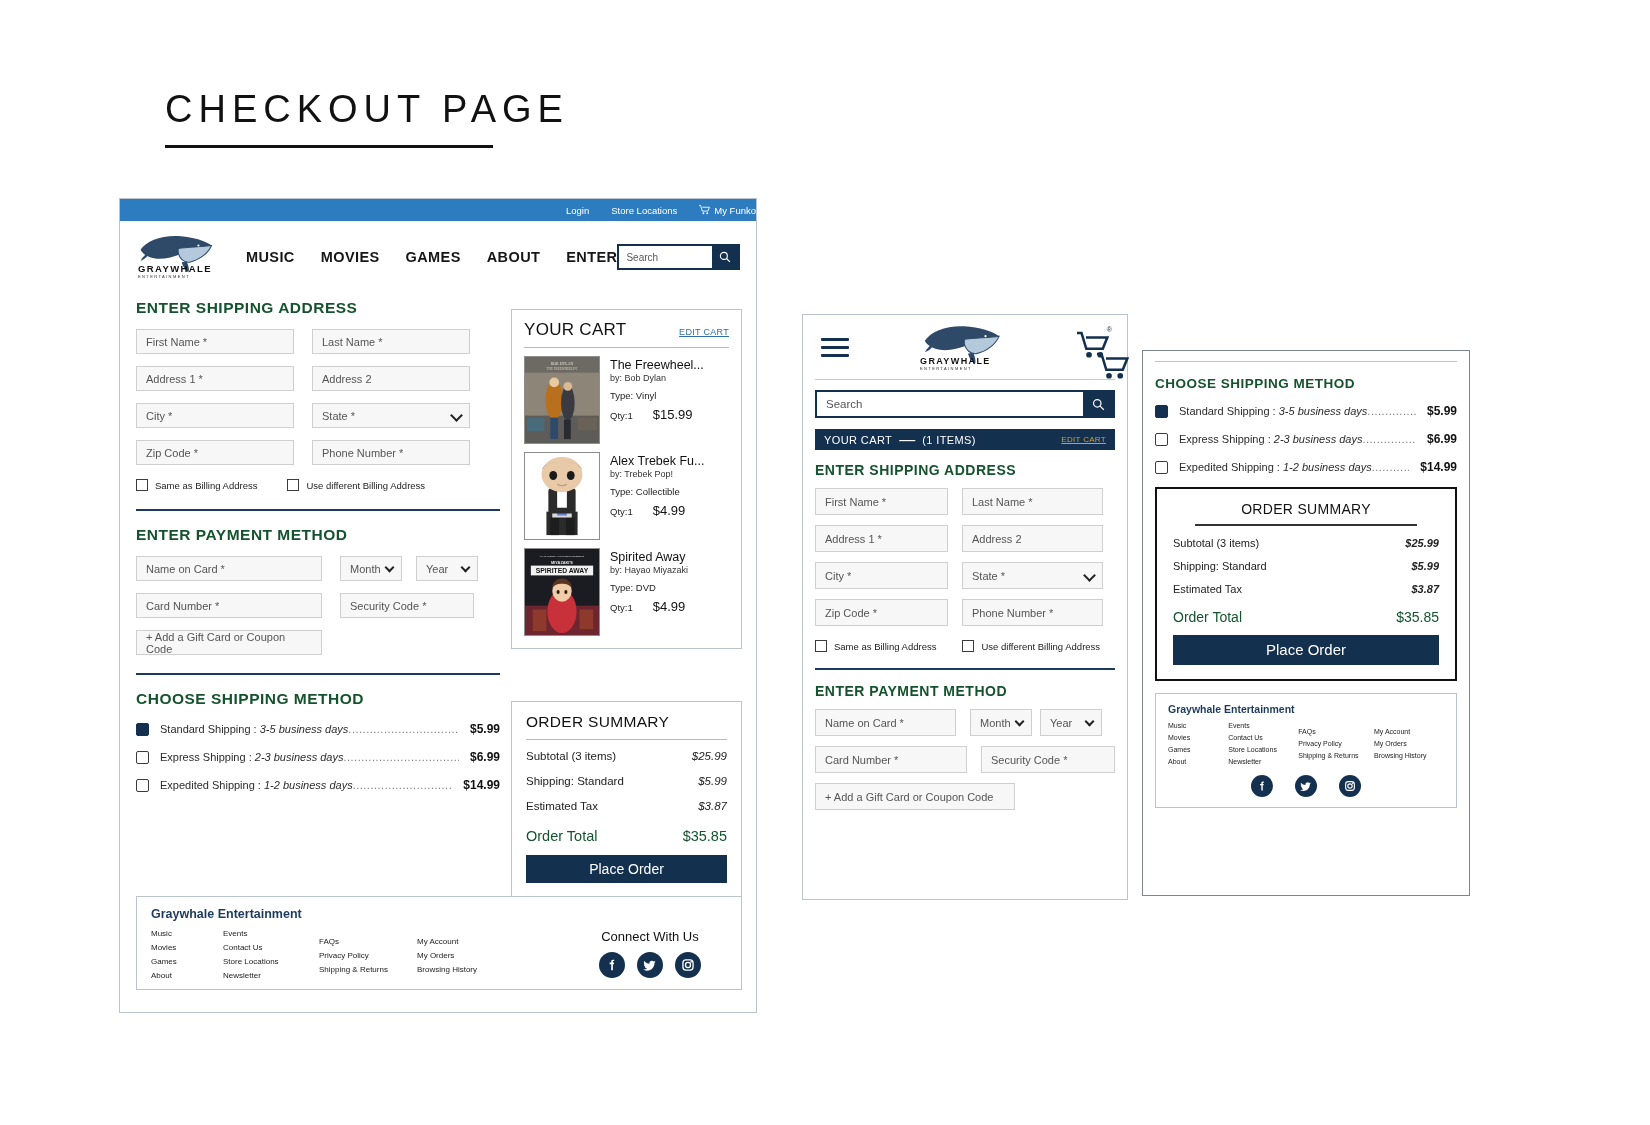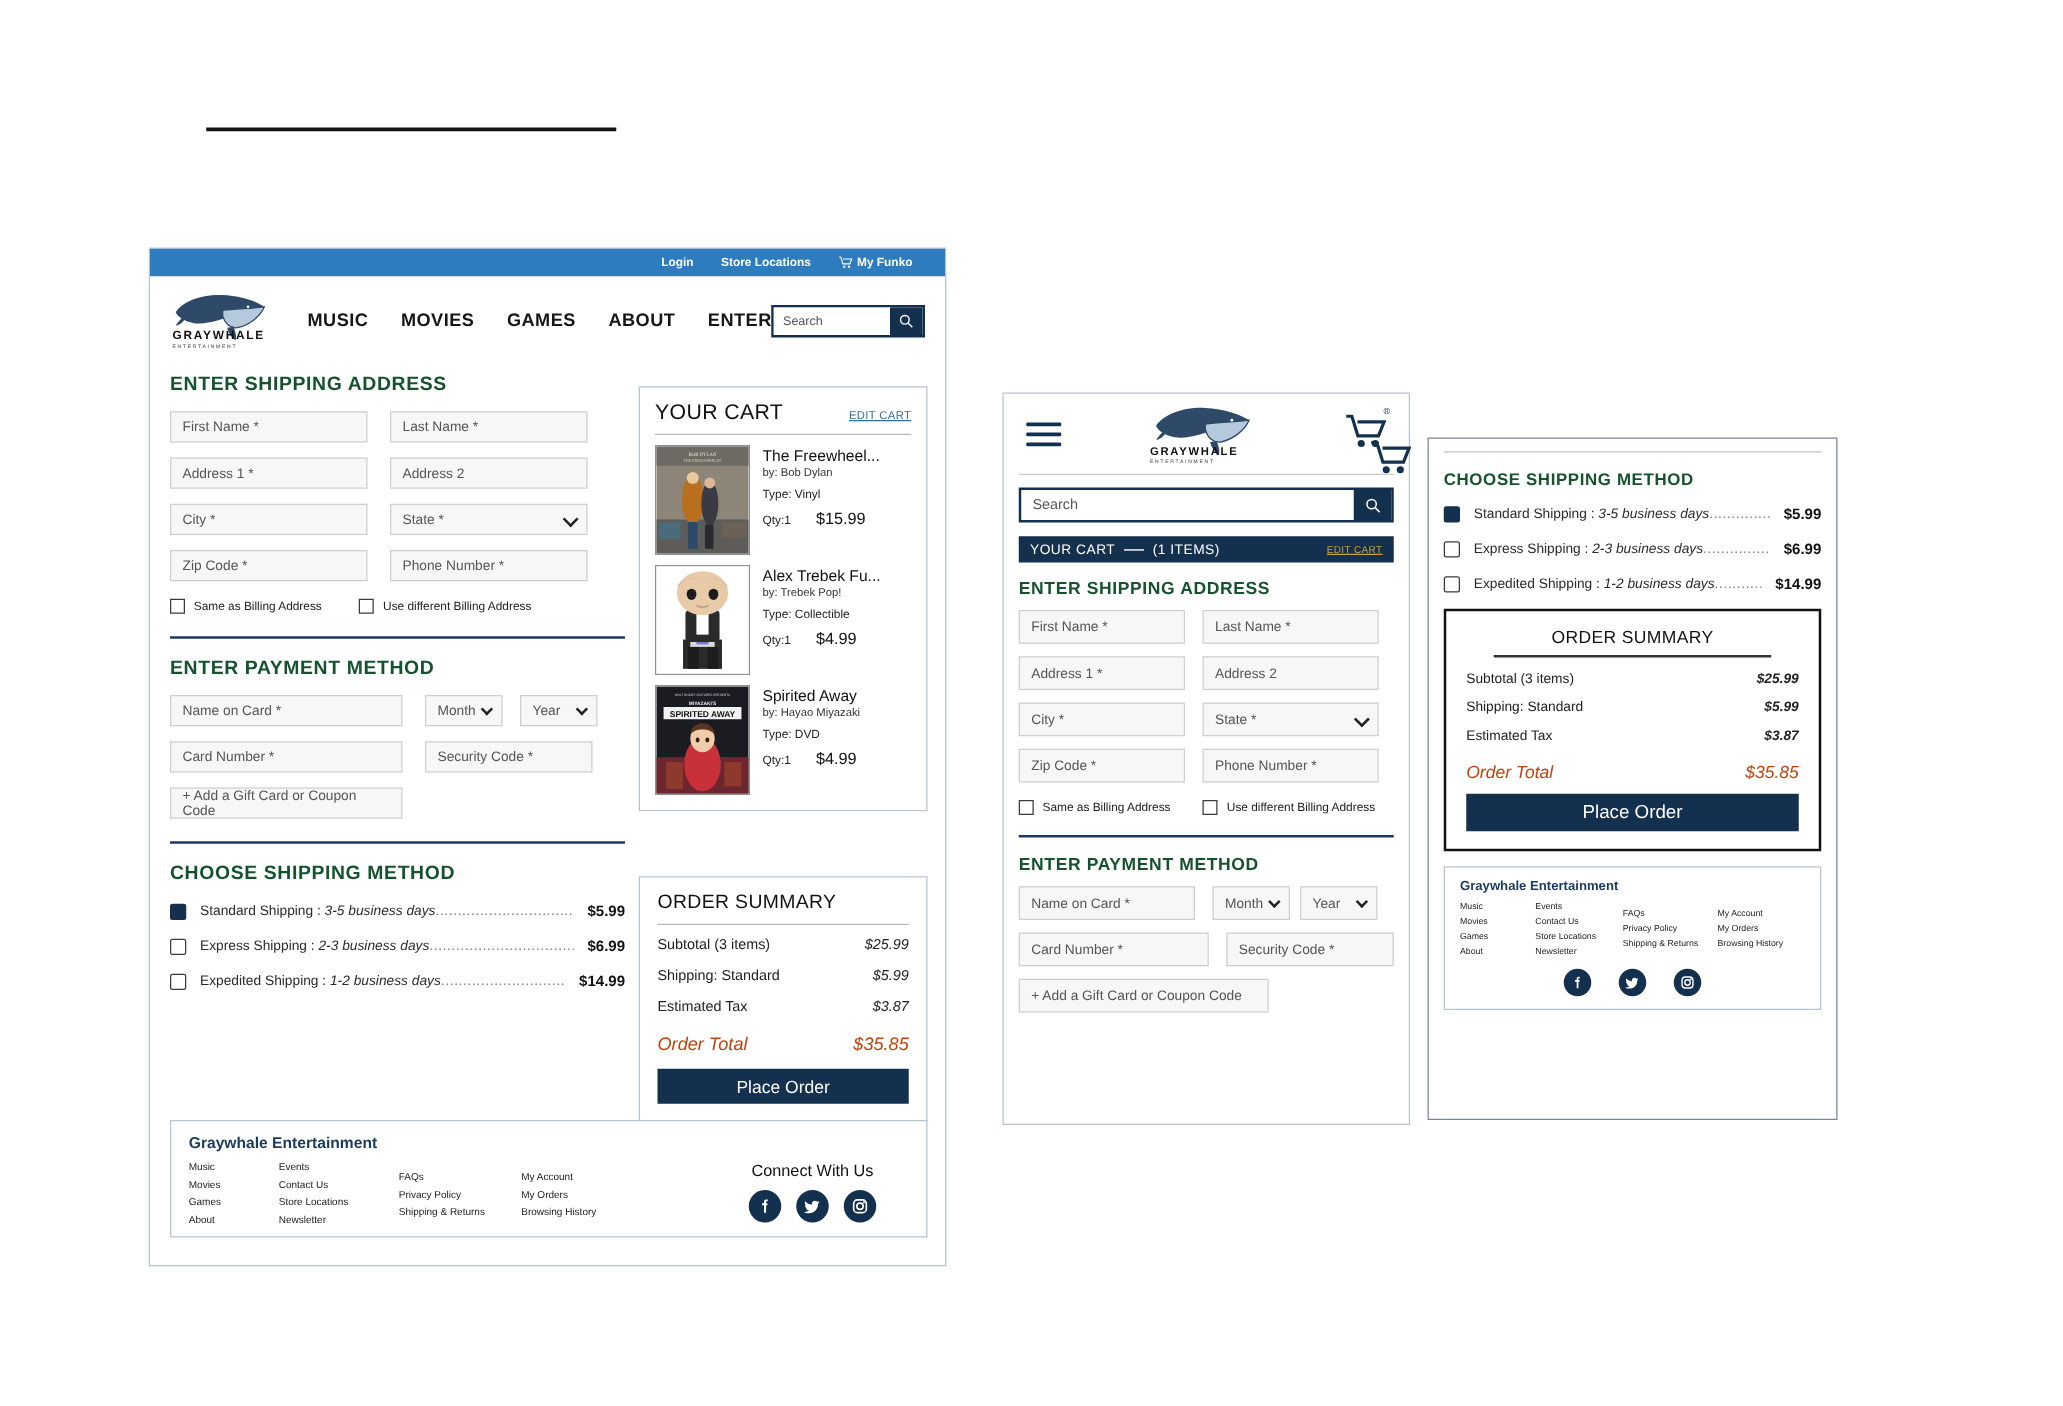--- a/index.html
+++ b/index.html
@@ -62,22 +62,22 @@
 
   
   #desktop {
     position: absolute; left: 119px; top: 198px;
     width: 638px; height: 815px;
     border: 1px solid #b9c4cf; background: #fff;
   }
   #d-topbar {
     height: 22px; background: #2e7cc0; display: flex;
     align-items: center; justify-content: flex-end;
-    gap: 22px; padding-right: 26px;
-    font-size: 9.5px; color: #fff; font-weight: bold;
+    gap: 22px; padding-right: 0;
+    font-size: 9.5px; color: #fff;
   }
   #d-topbar .ti { display: flex; align-items: center; gap: 4px; cursor: default; }
   #d-nav {
     height: 72px; display: flex; align-items: center; padding: 0 16px;
   }
   .logo-box { width: 80px; height: 52px; position: relative; flex: none; }
   .whale { position: absolute; left: 0; top: 0; }
   .logo-text {
     position: absolute; left: 2px; bottom: 4px; text-align: left;
   }
@@ -123,21 +123,21 @@
   .cinfo .q .price { font-size: 13px; margin-left: 20px; color: #111; }
 
   #d-sum {
     position: absolute; left: 391px; top: 502px; width: 231px;
     border: 1px solid #b9c4cf; background: #fff; padding: 11px 14px 14px 14px;
   }
   #d-sum .stitle { font-size: 15.5px; color: #111; letter-spacing: .3px; }
   #d-sum .srule { height: 1px; background: #b9b9b9; margin: 8px 0 10px 0; }
   .srow { display: flex; font-size: 11.5px; color: #222; margin-bottom: 13px; }
   .srow .v { margin-left: auto; font-style: italic; }
-  .trow { display: flex; font-size: 14.5px; color: #c2410c; margin: 16px 0 11px 0; font-style: italic; }
+  .trow { display: flex; font-size: 14.5px; color: #14532d; margin: 16px 0 11px 0; }
   .trow .v { margin-left: auto; }
   #d-sum .place-btn { height: 28px; font-size: 14px; }
 
   
   #d-foot {
     position: absolute; left: 16px; top: 697px; width: 606px; height: 94px;
     border: 1px solid #b9c4cf; background: #fff; padding: 10px 14px;
   }
   #d-foot .fbrand { font-size: 12.5px; font-weight: bold; color: #1c3a5e; }
   #d-foot .fcols { display: flex; margin-top: 8px; }
@@ -203,20 +203,21 @@
   #t-foot .fcols { display: flex; margin-top: 7px; }
   #t-foot .fcol { display: flex; flex-direction: column; gap: 5px; }
   #t-foot .fcol span { font-size: 7px; color: #222; }
   #t-foot .socials { margin-top: 10px; gap: 22px; }
   #t-foot .soc { width: 22px; height: 22px; }
 </style>
 </head>
 <body>
 
 <div id="page-title-wrap">
+  <div id="page-title">CHECKOUT PAGE</div>
   <div id="page-title-rule"></div>
 </div>
 
 <div id="desktop">
 
   <div id="d-topbar">
     <span class="ti">Login</span>
     <span class="ti">Store Locations</span>
     <span class="ti">
       <svg width="11" height="10" viewBox="0 0 20 18">

